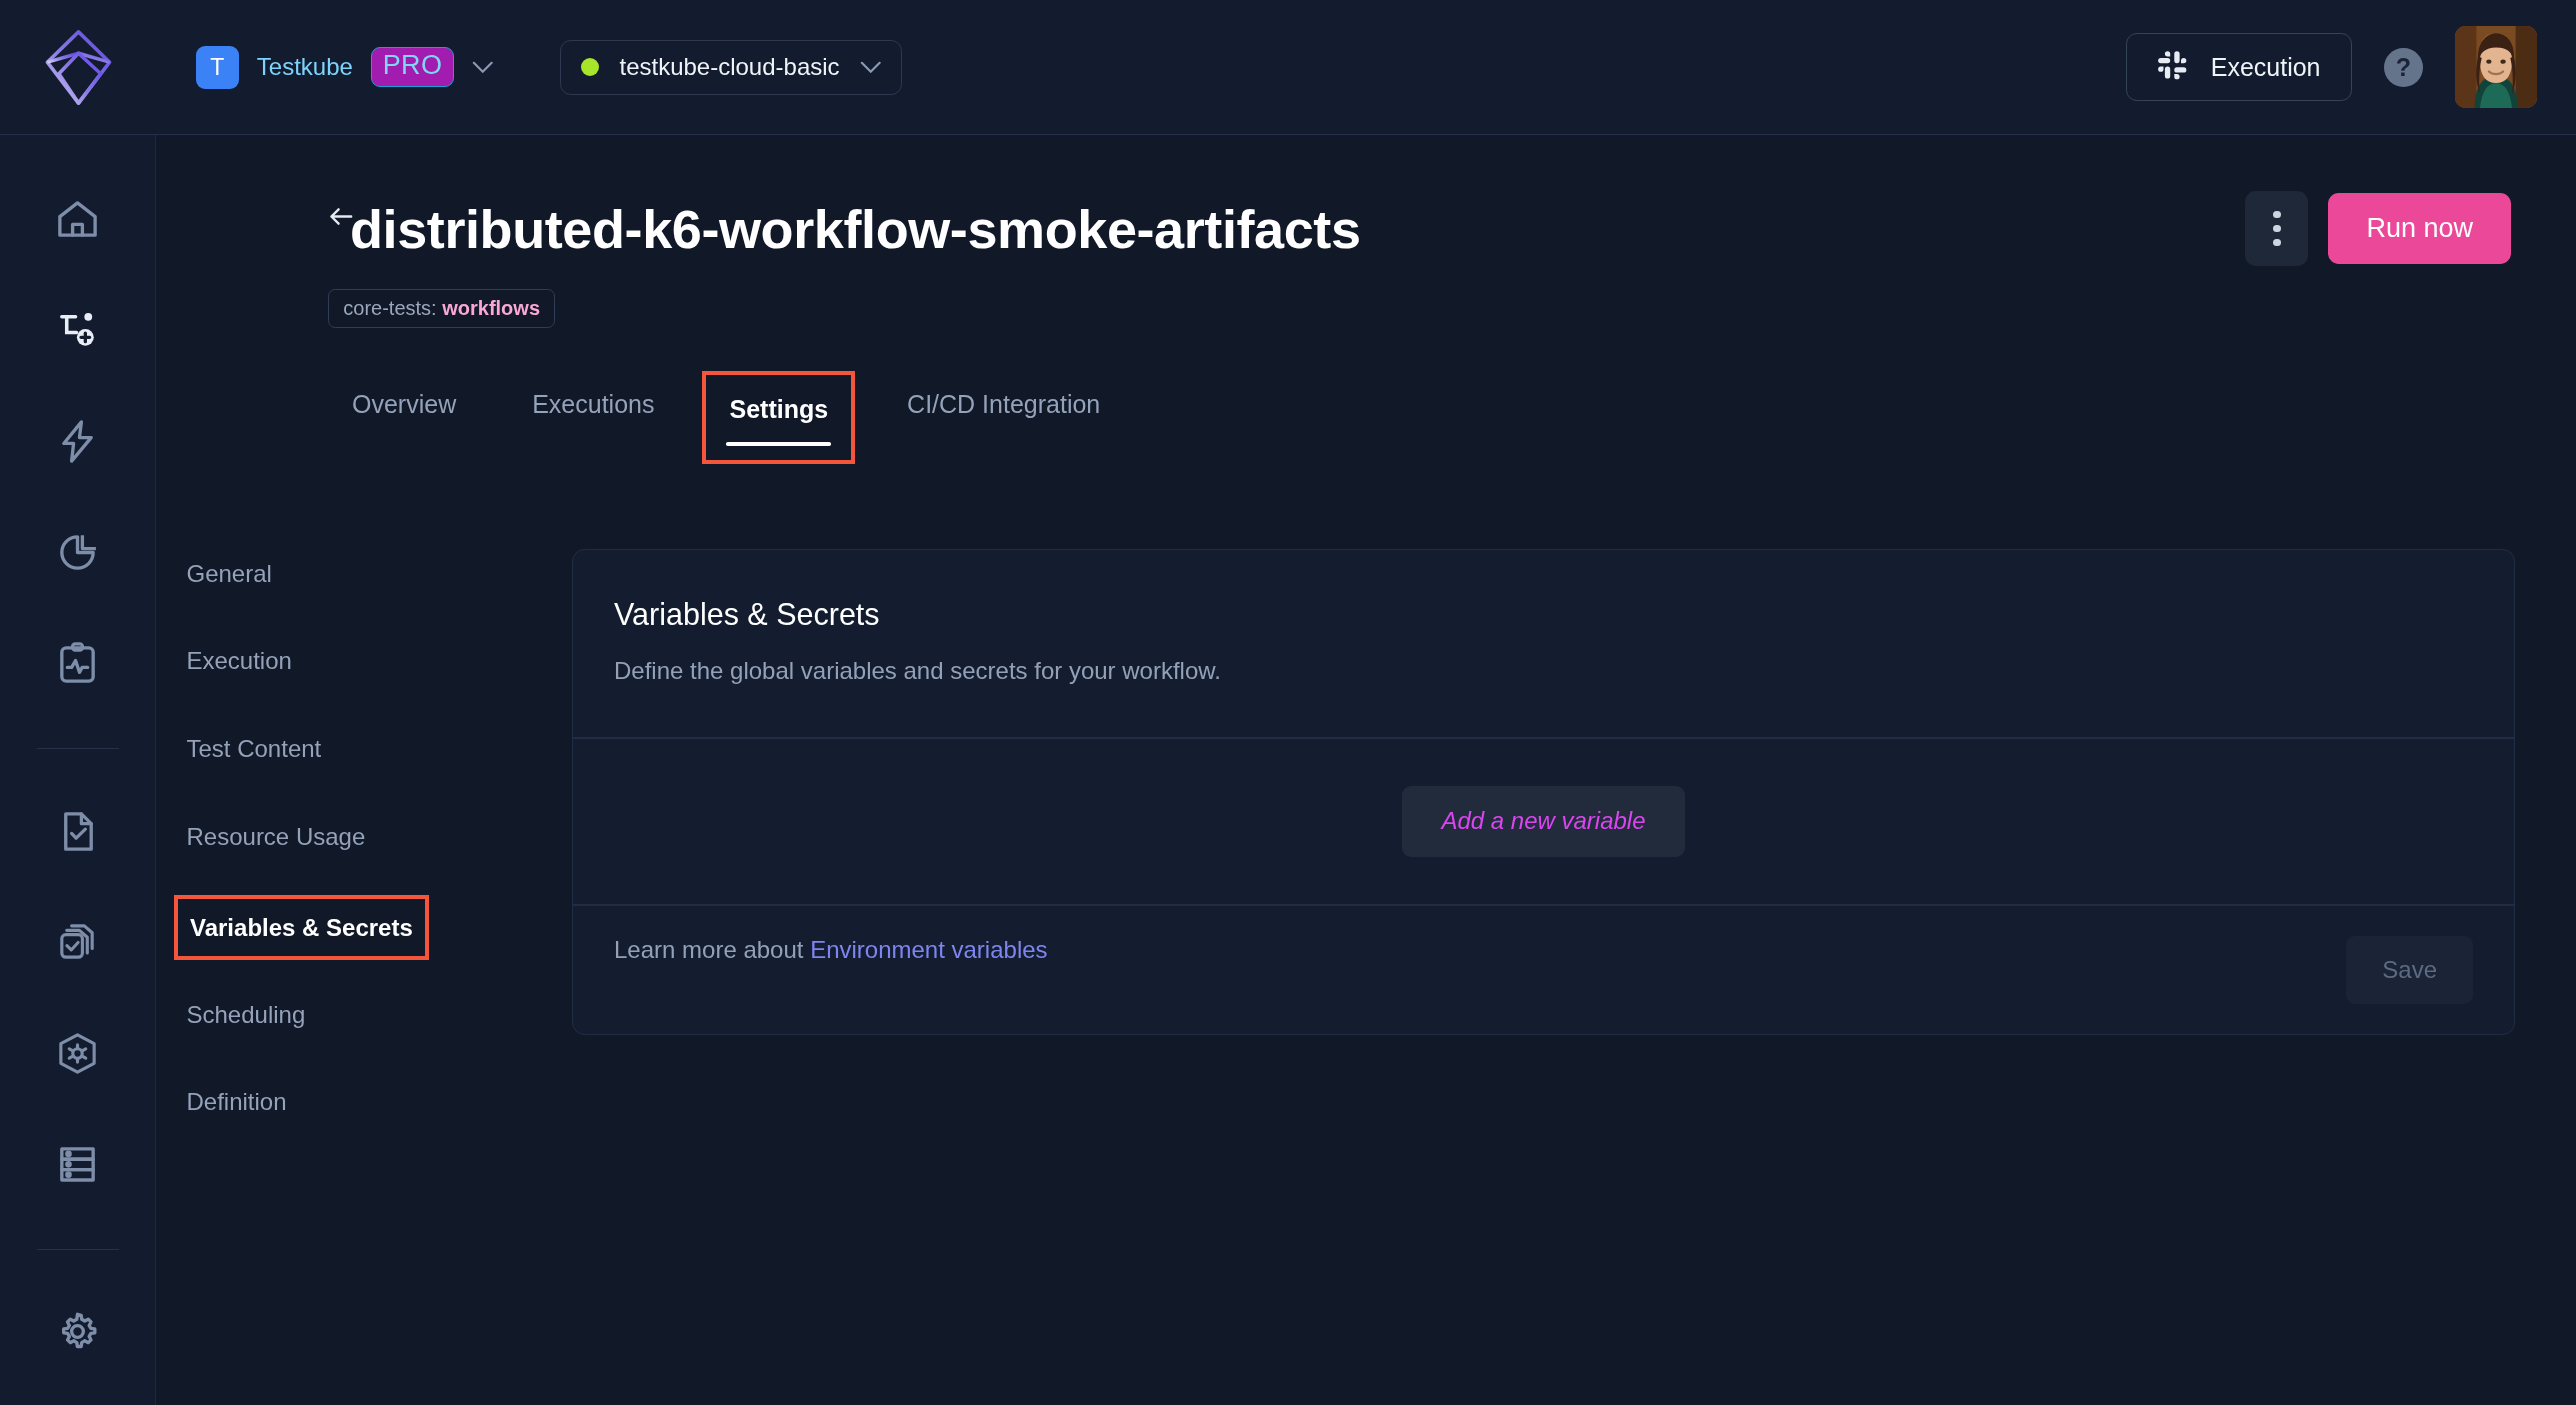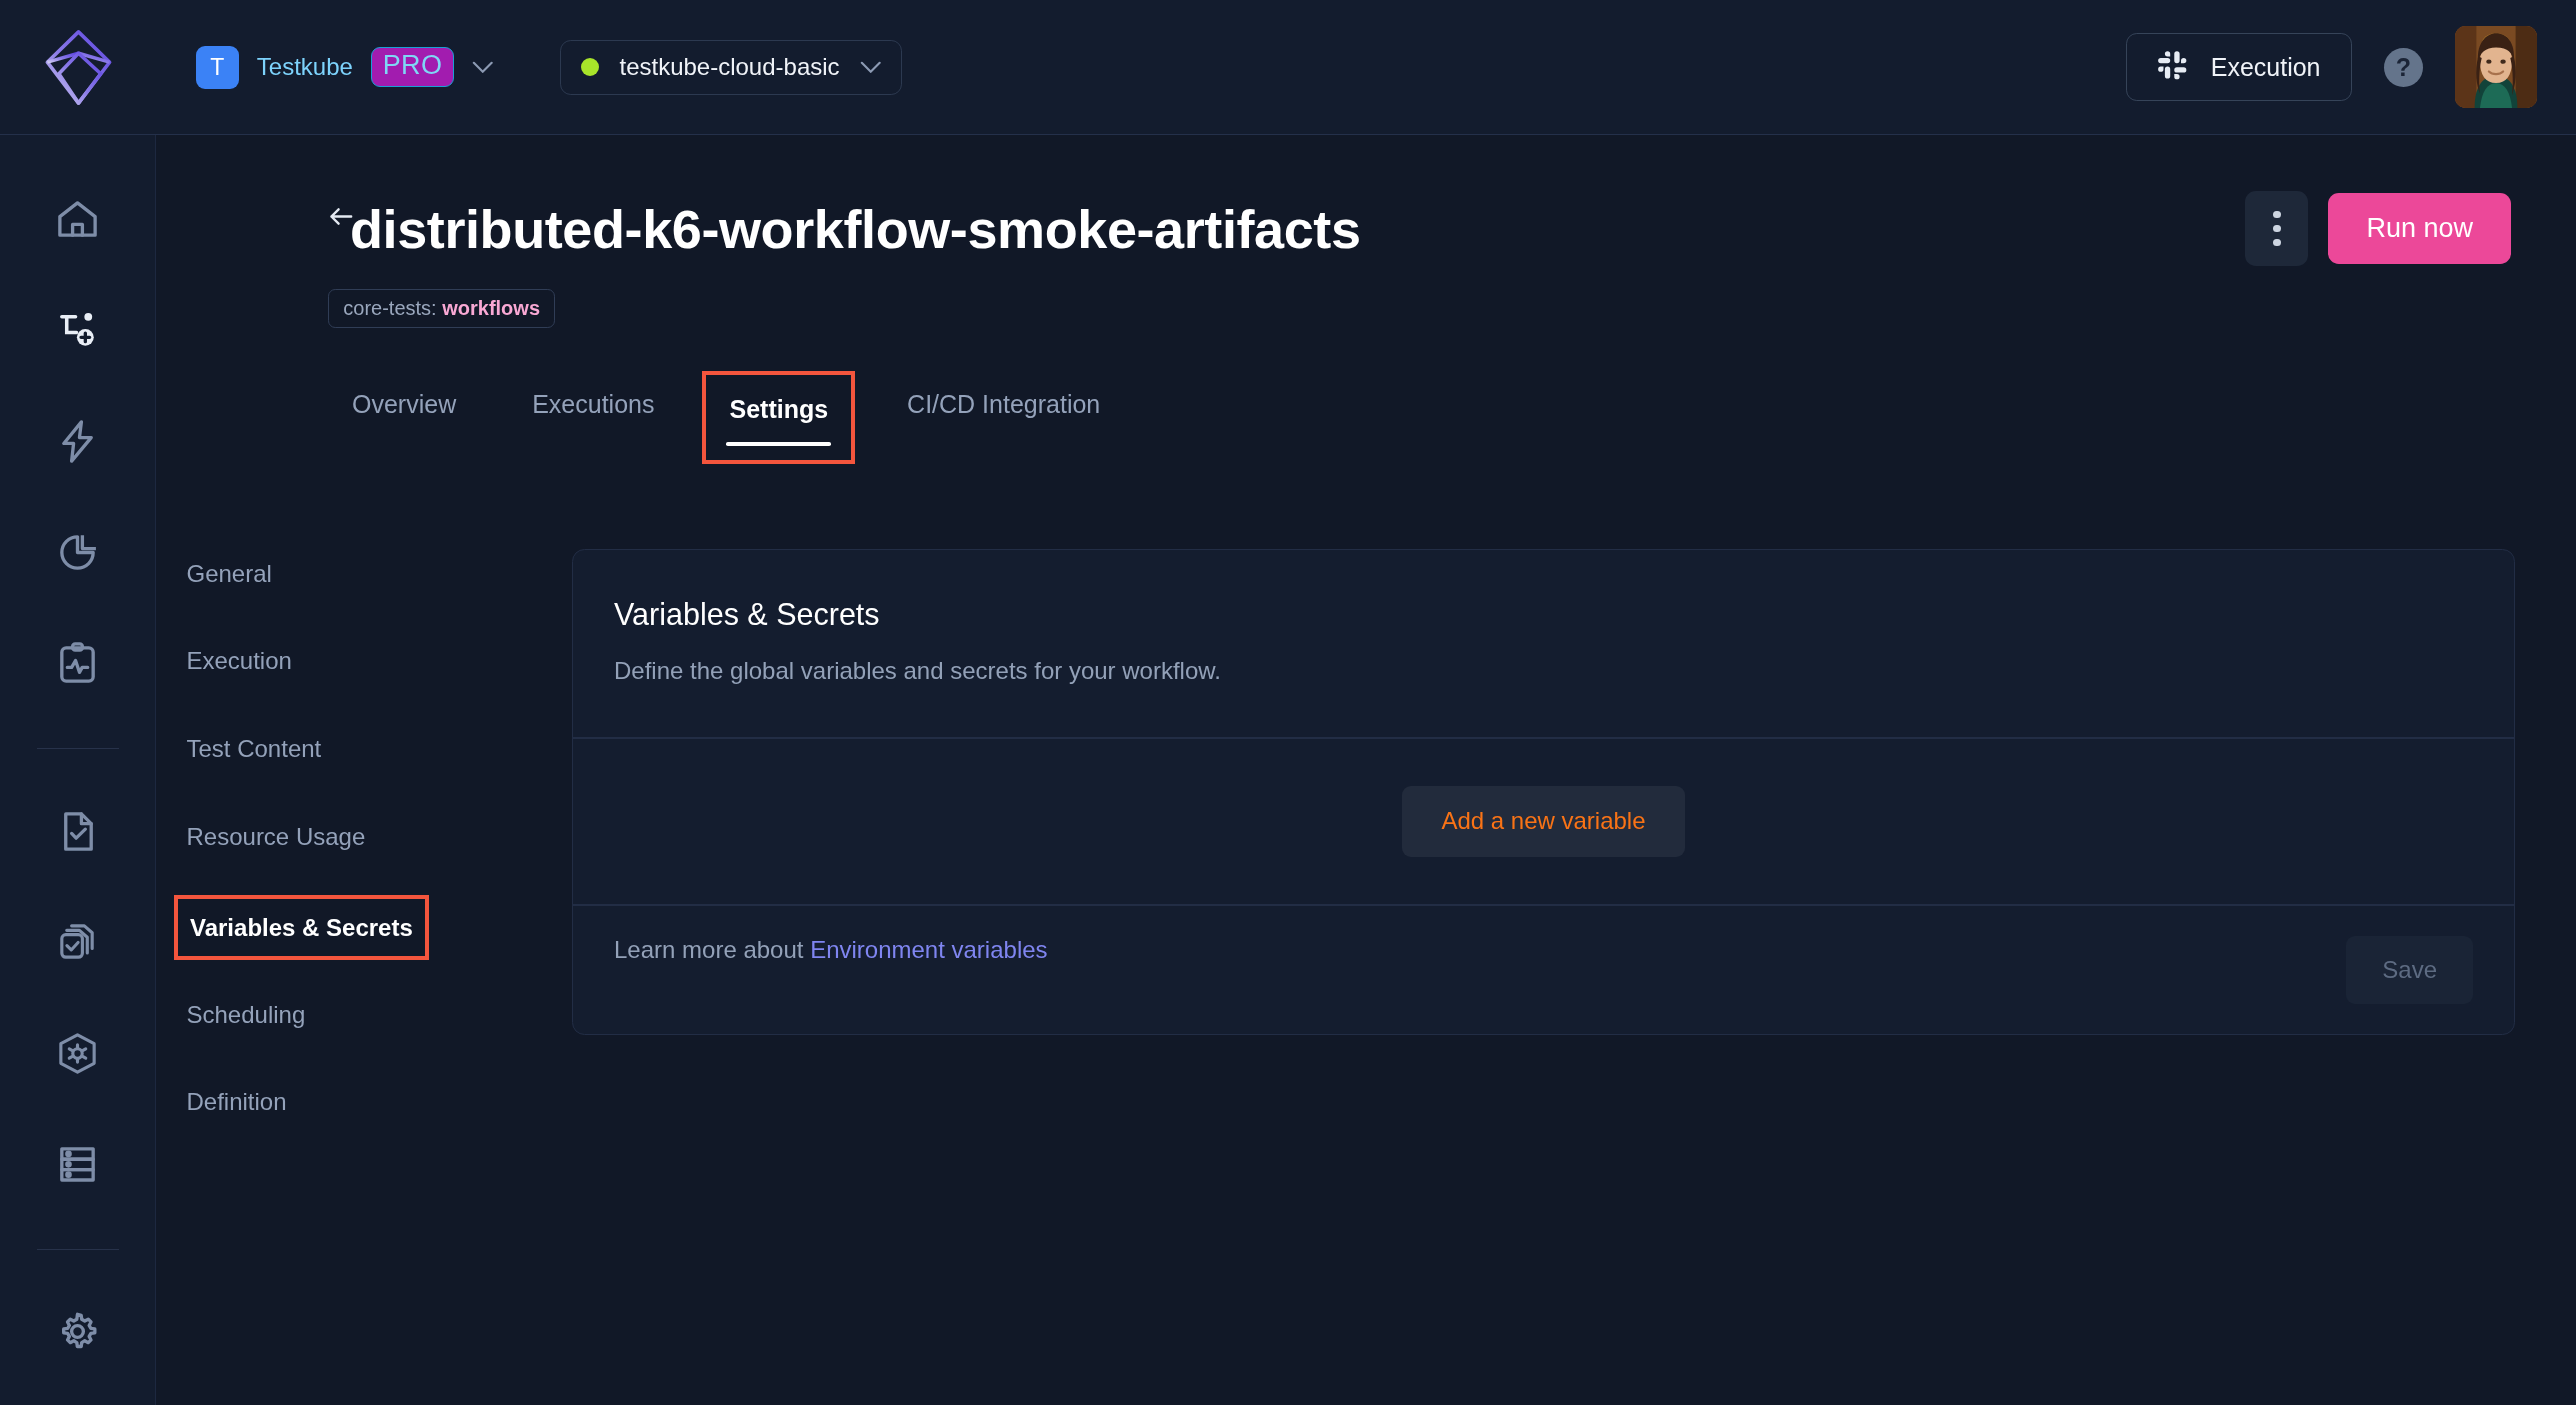--- a/index.html
+++ b/index.html
@@ -161,22 +161,22 @@
   }
   .card-head { padding: 47px 41px 52px; }
   .card-title { color: #ffffff; font-size: 30.5px; margin-bottom: 25px; }
   .card-sub { color: #93a1b8; font-size: 24px; }
   .card-sep { height: 1.8px; background: #222d45; }
   .card-body {
     min-height: 165px; display: flex; align-items: center; justify-content: center;
     padding: 43px 0;
   }
   .add-var-btn {
-    background: #222b3c; color: #f97316; font-size: 24px; border: none;
-    border-radius: 9px; padding: 21.5px 39px; cursor: pointer; font-family: inherit;
+    background: #222b3c; color: #d946ef; font-size: 24px; border: none;
+    border-radius: 9px; padding: 21.5px 39px; cursor: pointer; font-family: inherit; font-style: italic;
   }
   .card-foot {
     display: flex; align-items: flex-start; padding: 30px 41px; gap: 18px;
   }
   .learn { color: #93a1b8; font-size: 24px; }
   .learn a { color: #7f85f0; text-decoration: none; cursor: pointer; }
   .save-btn {
     margin-left: auto; background: #1a2436; color: #5d6b82;
     border: none; border-radius: 9px; font-size: 24px;
     padding: 20px 36px; cursor: not-allowed; font-family: inherit;

